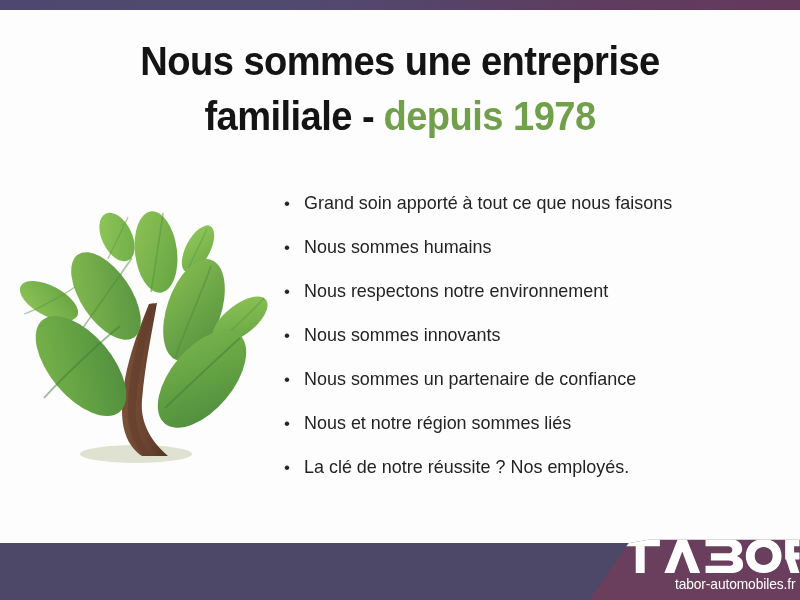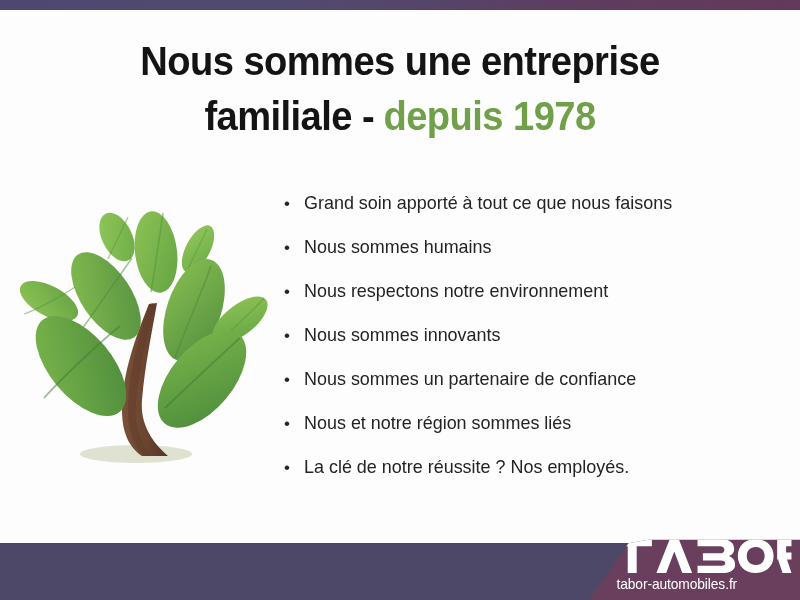--- a/index.html
+++ b/index.html
@@ -109,24 +109,24 @@
     position: absolute;
     right: 0;
     bottom: 0;
     width: 245px;
     height: 90px;
     background: #6a3f5e;
     clip-path: polygon(14% 100%, 30% 37%, 38% 33%, 100% 33%, 100% 100%);
   }
   .logo-inner {
     position: absolute;
-    right: 8px;
+    right: 0;
     bottom: 8px;
     width: 180px;
-    text-align: left;
+    text-align: right;
   }
   .logo-wordmark {
     display: block;
     height: 36px;
   }
   .logo-url {
     display: block;
     margin-top: 1px;
     font-size: 14.5px;
     color: #ffffff;

